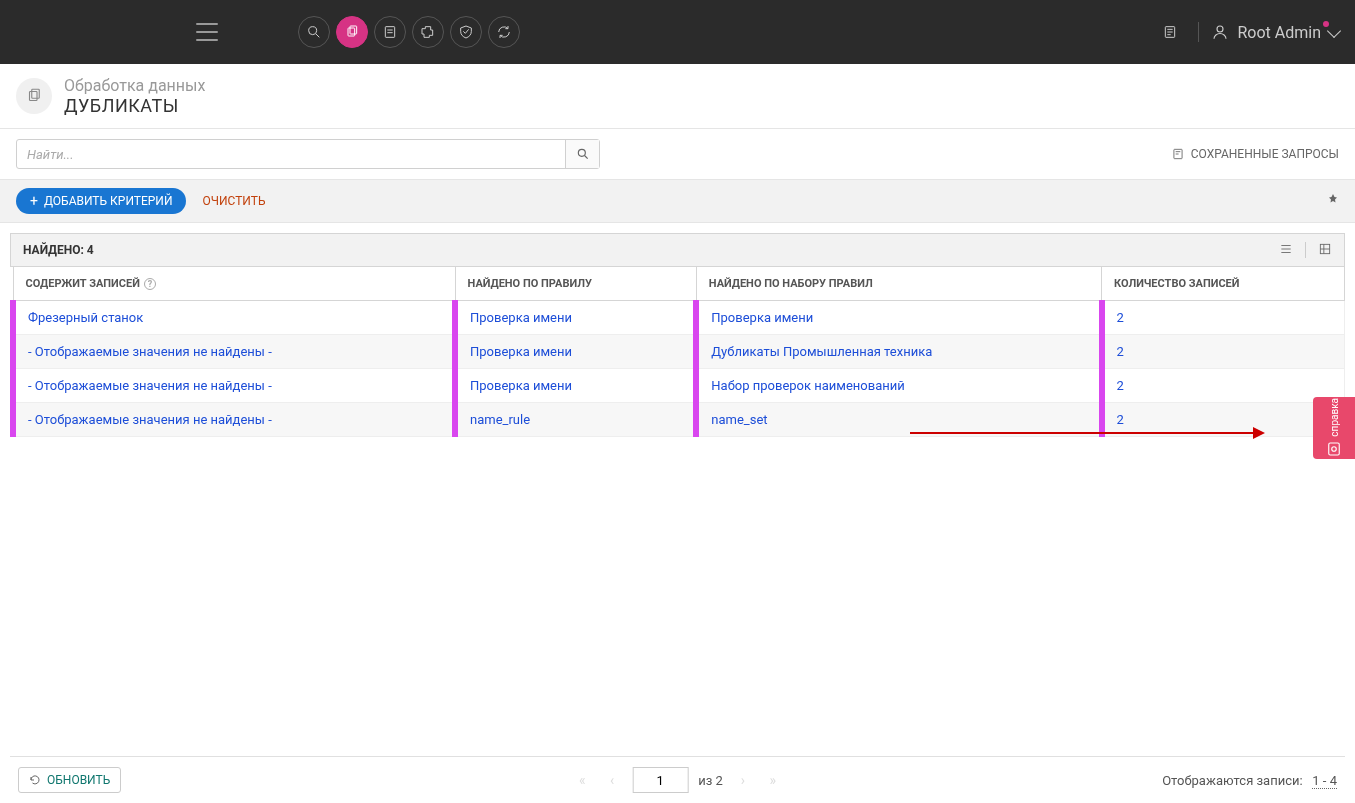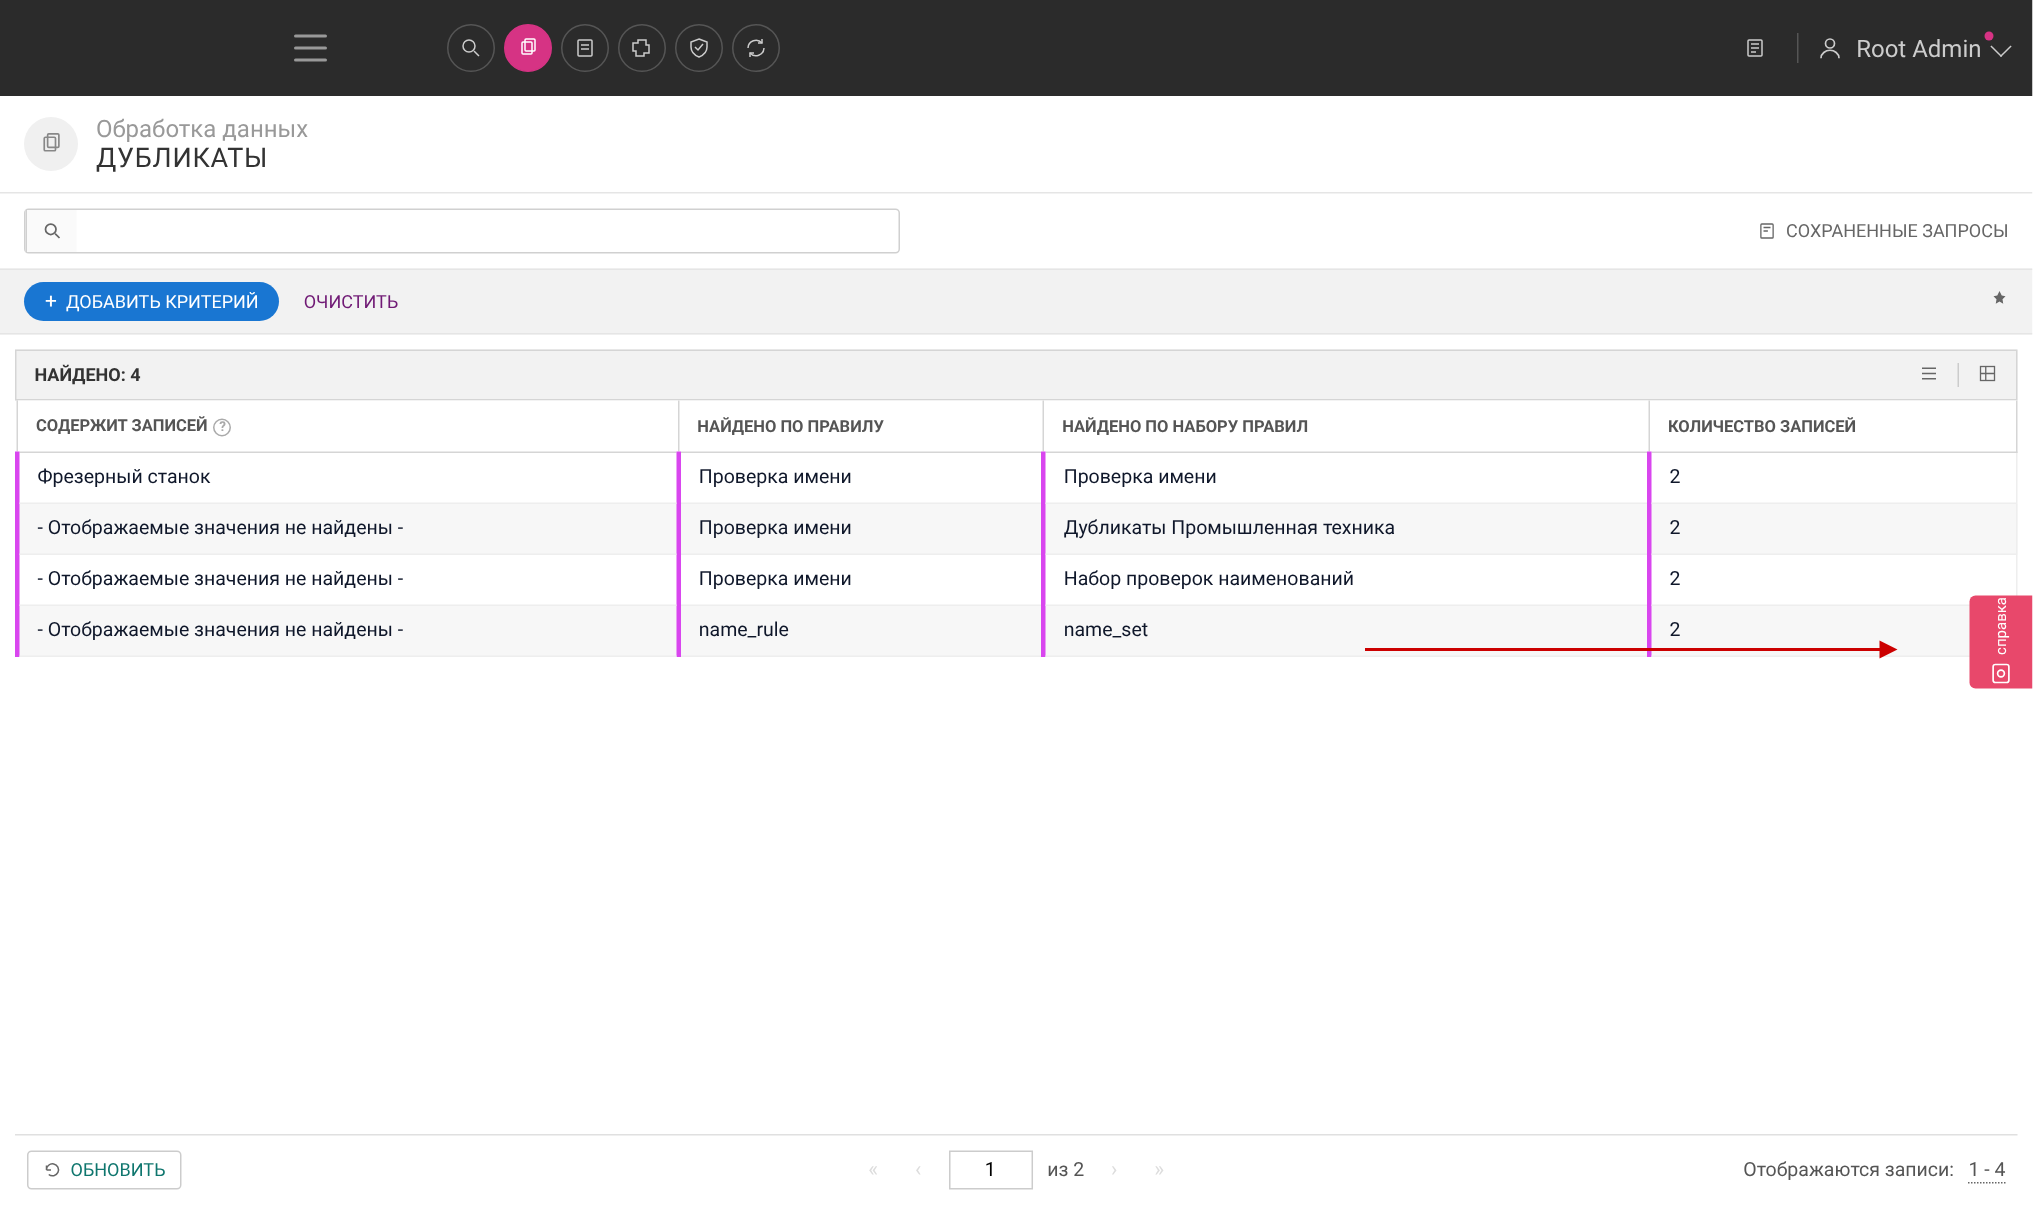--- a/index.html
+++ b/index.html
@@ -27,32 +27,32 @@
 .search-wrap{display:flex;border:1px solid #d0d0d0;border-radius:3px;width:584px;height:30px}
 .search-wrap input{flex:1;border:none;padding:0 10px;font-size:13px;background:transparent;outline:none;color:#333}
 .search-wrap input::placeholder{color:#aaa;font-style:italic}
 .search-btn{width:34px;border-left:1px solid #d0d0d0;display:flex;align-items:center;justify-content:center;cursor:pointer;background:#fafafa}
 .search-btn svg{width:14px;height:14px;stroke:#666;fill:none;stroke-width:2}
 .saved-queries{margin-left:auto;display:flex;align-items:flex-start;gap:6px;font-size:12px;color:#666;cursor:pointer}
 .saved-queries svg{width:14px;height:14px;stroke:#666;fill:none;stroke-width:1.5}
 .criteria-bar{background:#f2f2f2;border-top:1px solid #e5e5e5;border-bottom:1px solid #e5e5e5;padding:8px 16px;display:flex;align-items:center;gap:16px;position:relative}
 .add-btn{background:#1976d2;color:#fff;border:none;border-radius:14px;padding:6px 14px;font-size:12px;display:flex;align-items:center;gap:6px;cursor:pointer}
 .add-btn .plus{font-size:14px;line-height:1}
-.clear-btn{background:none;border:none;color:#701a75;font-size:12px;cursor:pointer}
+.clear-btn{background:none;border:none;color:#c2410c;font-size:12px;cursor:pointer}
 .pin-icon{position:absolute;right:16px;top:10px;cursor:pointer}
 .pin-icon svg{width:12px;height:12px;fill:#666}
 .content{padding:10px}
 .panel-head{background:#f2f2f2;border:1px solid #d5d5d5;padding:8px 12px;display:flex;align-items:center;font-size:12px;font-weight:700;color:#333}
 .panel-actions{margin-left:auto;display:flex;gap:10px}
 .panel-actions svg{width:14px;height:14px;stroke:#666;fill:none;stroke-width:1.5;cursor:pointer}
 .panel-div{width:1px;height:16px;background:#ccc;margin:0 2px}
 table{width:100%;border-collapse:collapse;font-size:13px}
 thead th{text-align:left;padding:10px 12px;border:1px solid #d5d5d5;border-top:none;background:#fff;font-size:11px;font-weight:700;color:#555}
 thead th .help{display:inline-block;width:12px;height:12px;border:1px solid #aaa;border-radius:50%;font-size:9px;text-align:center;line-height:11px;color:#aaa;margin-left:4px}
-tbody td{padding:9px 12px;border-left:3px solid #d946ef;border-right:1px solid #eee;color:#0f172a}
+tbody td{padding:9px 12px;border-left:6px solid #d946ef;border-right:1px solid #eee;color:#1d4ed8}
 tbody tr{border-bottom:1px solid #eee}
 tbody tr:nth-child(even){background:#f7f7f7}
 .arrow-annotation{position:absolute;left:910px;top:427px;width:355px;height:12px;pointer-events:none}
 .arrow-annotation .line{position:absolute;top:5px;left:0;right:8px;height:1.5px;background:#c00}
 .arrow-annotation .head{position:absolute;right:0;top:0;width:0;height:0;border-left:12px solid #c00;border-top:6px solid transparent;border-bottom:6px solid transparent}
 .help-tab{position:absolute;right:0;top:397px;width:42px;height:62px;background:#e8486b;color:#fff;border-radius:4px 0 0 4px;display:flex;flex-direction:column;align-items:center;justify-content:center;cursor:pointer;gap:4px}
 .help-tab .txt{writing-mode:vertical-rl;transform:rotate(180deg);font-size:10px}
 .help-tab svg{width:18px;height:18px;stroke:#fff;fill:none;stroke-width:1.5}
 .footer{position:absolute;left:10px;right:10px;bottom:10px;border-top:1px solid #e0e0e0;padding:10px 8px 0;display:flex;align-items:center;font-size:13px;color:#555}
 .refresh-btn{border:1px solid #ccc;background:#fff;border-radius:3px;padding:5px 10px;font-size:12px;display:flex;align-items:center;gap:6px;cursor:pointer;color:#0f766e}
@@ -139,20 +139,21 @@
       </svg>
     </div>
   <div class="ph-text">
     <div class="bc">Обработка данных</div>
     <div class="title">ДУБЛИКАТЫ</div>
   </div>
 </div>
 
 <div class="search-row">
   <div class="search-wrap">
+    <input type="text" placeholder="Найти..." style="">
     <div class="search-btn">
         <svg viewBox="0 0 24 24">
           <circle cx="10" cy="10" r="6"></circle>
           <path d="M15 15l5 5"></path>
         </svg>
       </div>
   </div>
   <div class="saved-queries">
     <svg viewBox="0 0 24 24">
         <rect x="5" y="4" width="14" height="16" rx="1"></rect>

